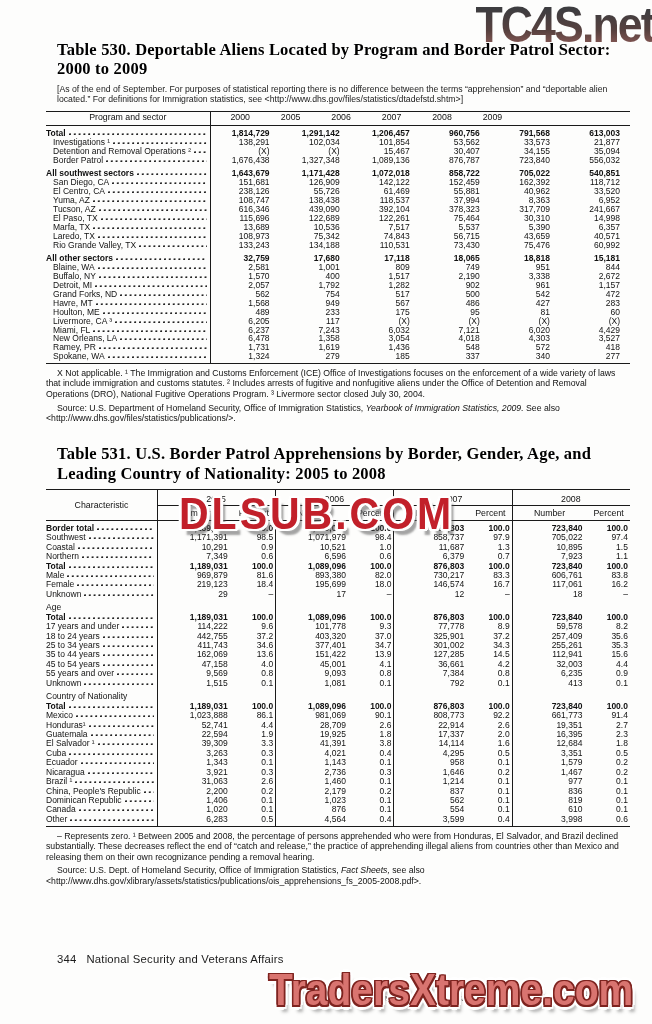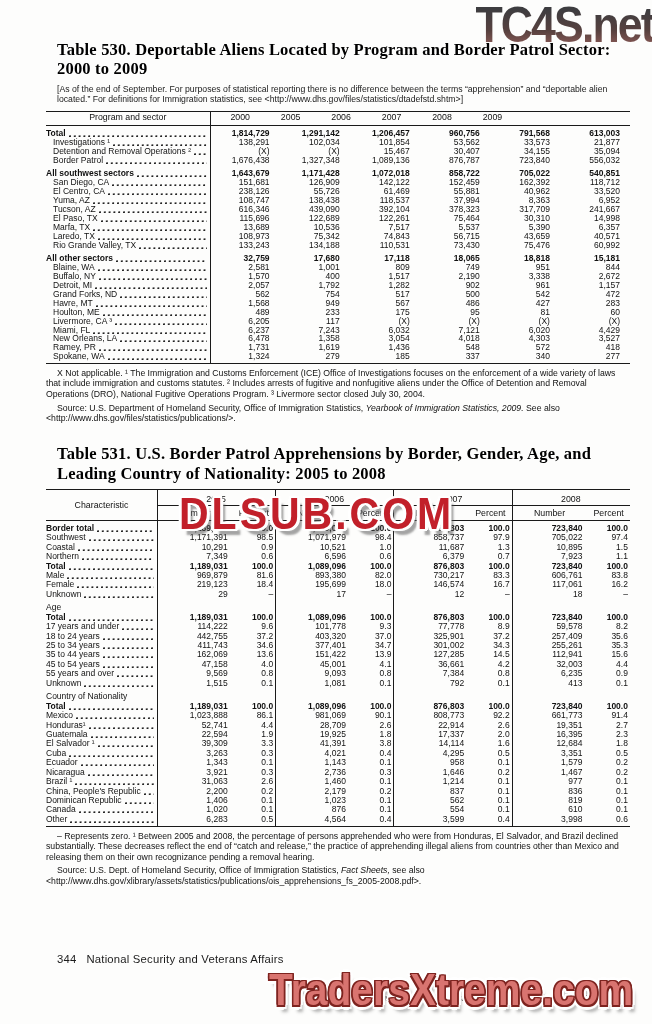--- a/index.html
+++ b/index.html
@@ -24,21 +24,21 @@
   .thead530 { display:flex; align-items:flex-start; height:15px; border-top:1.6px solid #1a1a1a;
               border-bottom:1.1px solid #1a1a1a; font-size:8.8px; }
   .thead530 .hl { width:28%; text-align:center; }
   .thead530 .hy { width:12%; text-align:right; padding-right:10px; }
 
   .tbody { padding:2px 0 2.5px; }
   .row { display:flex; align-items:center; font-size:8.5px; }
   .t530 .row { height:8.95px; }
   .t531 .row { height:9.45px; }
   .row.b { font-weight:bold; }
-  .lblc { display:flex; align-items:flex-end; overflow:hidden; padding-right:3px; }
+  .lblc { display:flex; align-items:flex-start; overflow:hidden; padding-right:3px; }
   .t530 .lblc { width:28%; }
   .t531 .lblc { width:19%; }
   .row .txt { white-space:nowrap; }
   .row.sub .txt { padding-left:7px; }
   .lead { flex:1; height:8px; margin-left:3px;
           background-image:radial-gradient(circle at 1px 6.2px, #222 0.75px, rgba(0,0,0,0) 1px);
           background-size:4.8px 8px; background-repeat:repeat-x; }
   .t530 .v { width:12%; text-align:right; padding-right:10px; }
   .gap { height:4.5px; }
 

